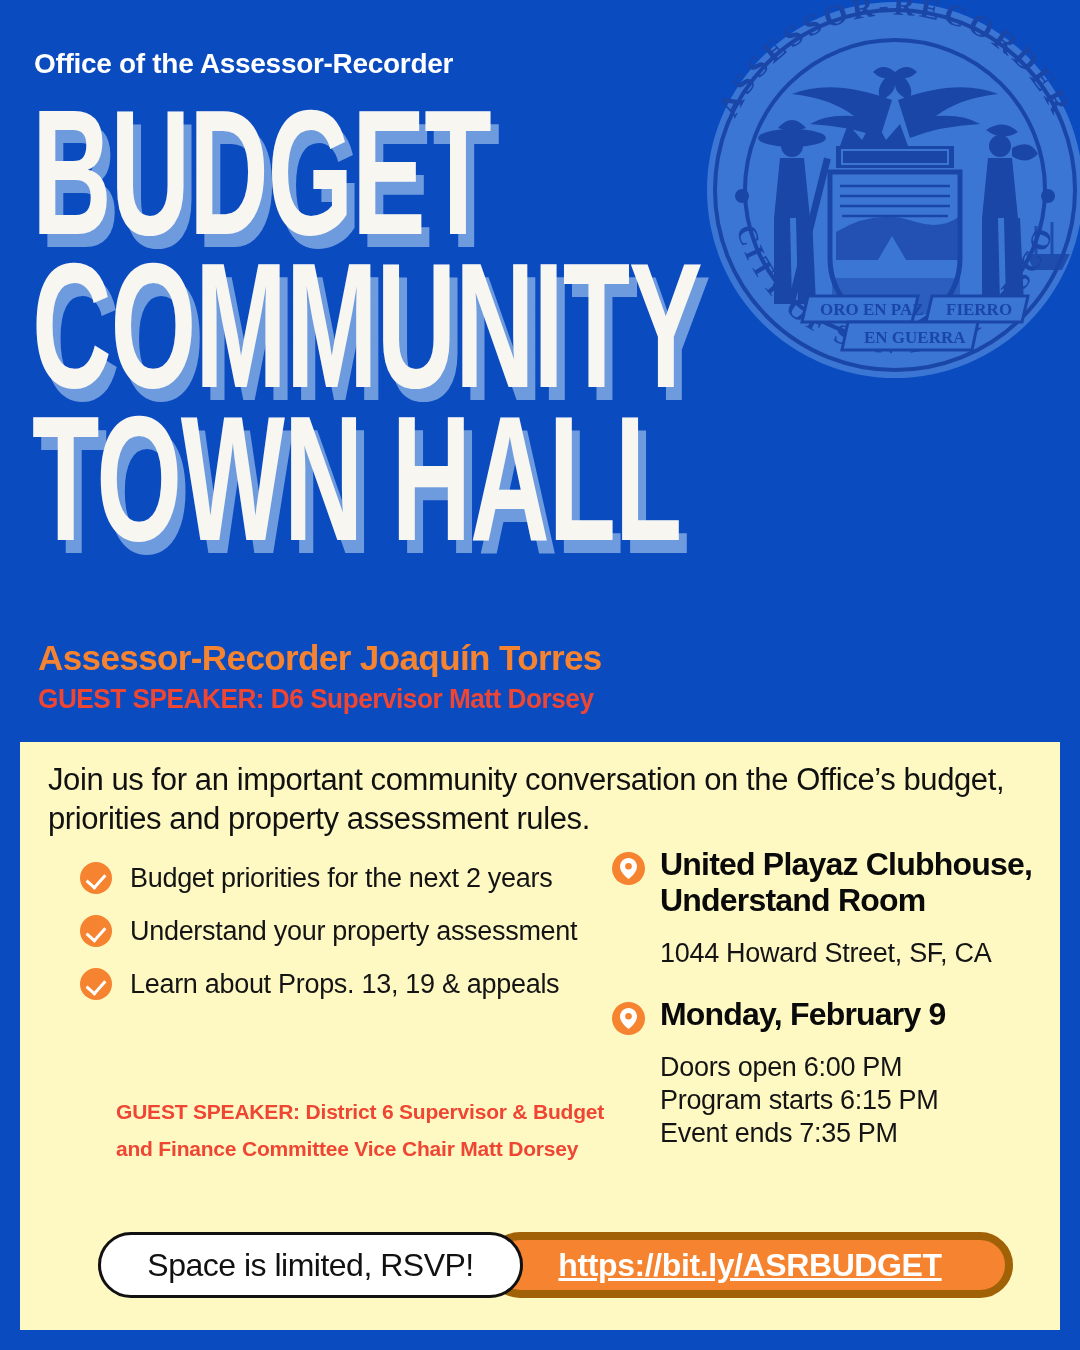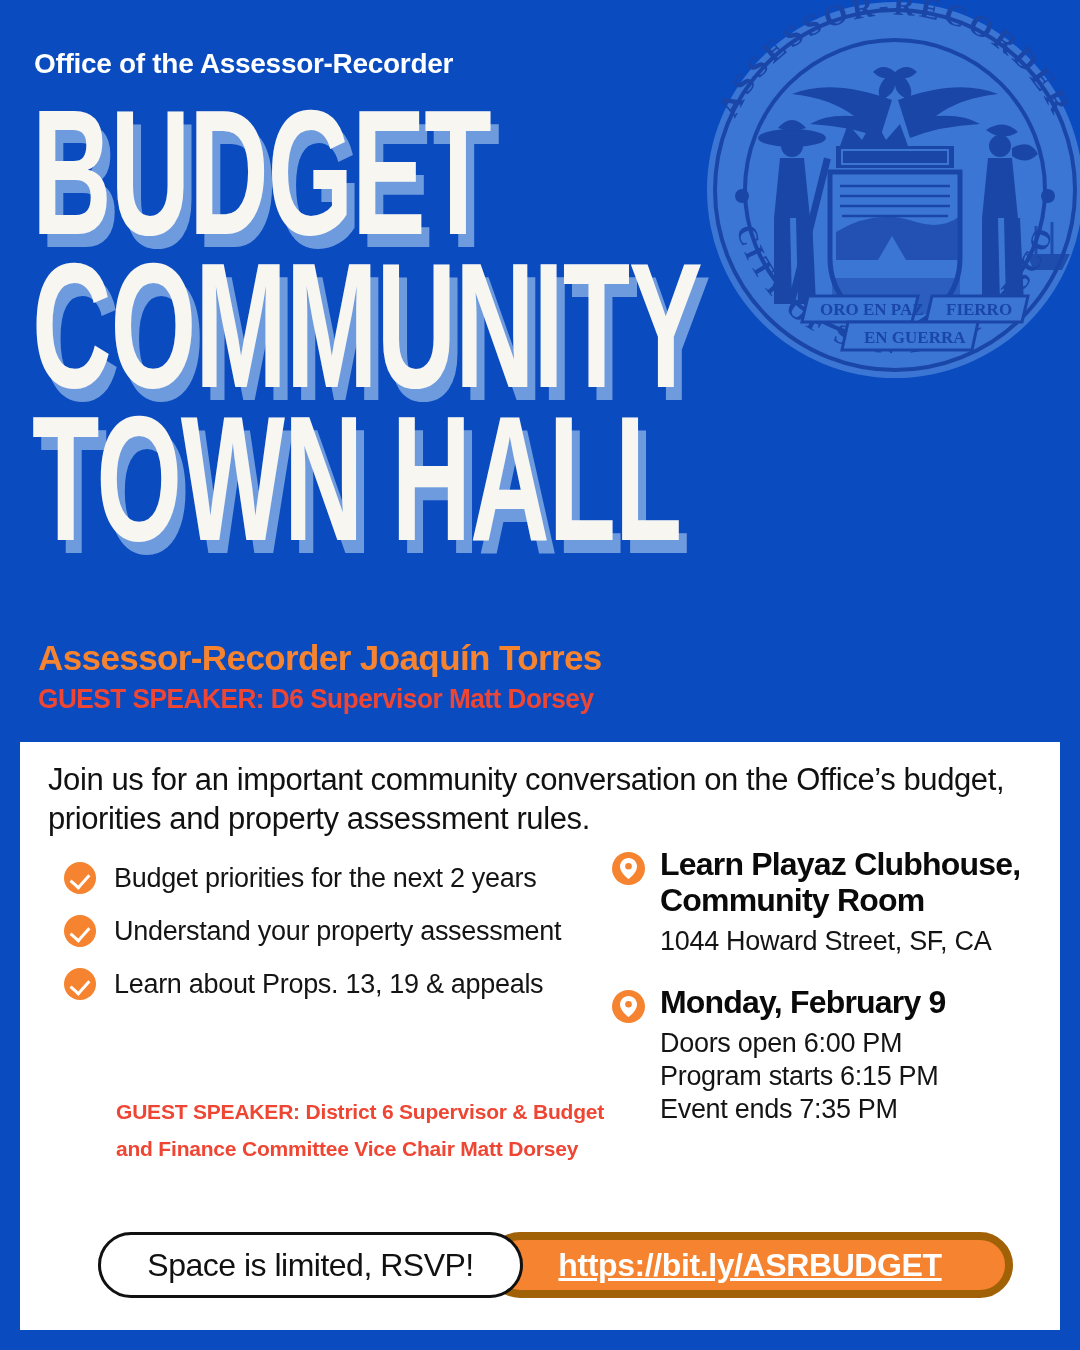--- a/index.html
+++ b/index.html
@@ -81,38 +81,38 @@
     transform-origin: left center;
   }
 
   
   .card {
     position: absolute;
     left: 20px;
     top: 742px;
     width: 1040px;
     height: 588px;
-    background: #ffffff;
+    background: #fef9c3;
   }
 
   .intro {
     position: absolute;
     left: 28px;
     top: 18px;
     width: 960px;
     font-size: 31px;
     line-height: 1.26;
     color: #111111;
     letter-spacing: -0.4px;
   }
 
   
   .bullets {
     position: absolute;
-    left: 44px;
+    left: 60px;
     top: 120px;
     width: 560px;
     list-style: none;
   }
   .bullet {
     display: flex;
     align-items: center;
     gap: 18px;
     margin-bottom: 21px;
   }
@@ -180,21 +180,21 @@
     font-weight: bold;
     line-height: 1.13;
     color: #0A0A0A;
     letter-spacing: -0.8px;
   }
   .info-sub {
     font-size: 27px;
     line-height: 1.22;
     color: #141414;
     letter-spacing: -0.3px;
-    margin-top: 7px;
+    margin-top: 19px;
   }
   .info-sub div { white-space: nowrap; }
 
   
   .rsvp {
     position: absolute;
     left: 78px;
     top: 490px;
     width: 915px;
     height: 66px;
@@ -343,21 +343,21 @@
   <div class="info-col">
 
     <div class="info-item">
       <span class="pin">
         <svg width="17" height="21" viewBox="0 0 17 21">
           <path d="M8.5 0C3.8 0 0 3.8 0 8.5 0 15 8.5 21 8.5 21S17 15 17 8.5C17 3.8 13.2 0 8.5 0z" fill="#FFFFFF"></path>
           <circle cx="8.5" cy="8.2" r="3.3" fill="#F5832F"></circle>
         </svg>
       </span>
       <div class="info-body">
-        <div class="info-head">Learn Playaz Clubhouse, Community Room</div>
+        <div class="info-head">United Playaz Clubhouse, Understand Room</div>
         <div class="info-sub">1044 Howard Street, SF, CA</div>
       </div>
     </div>
 
     <div class="info-item">
       <span class="pin">
         <svg width="17" height="21" viewBox="0 0 17 21">
           <path d="M8.5 0C3.8 0 0 3.8 0 8.5 0 15 8.5 21 8.5 21S17 15 17 8.5C17 3.8 13.2 0 8.5 0z" fill="#FFFFFF"></path>
           <circle cx="8.5" cy="8.2" r="3.3" fill="#F5832F"></circle>
         </svg>

